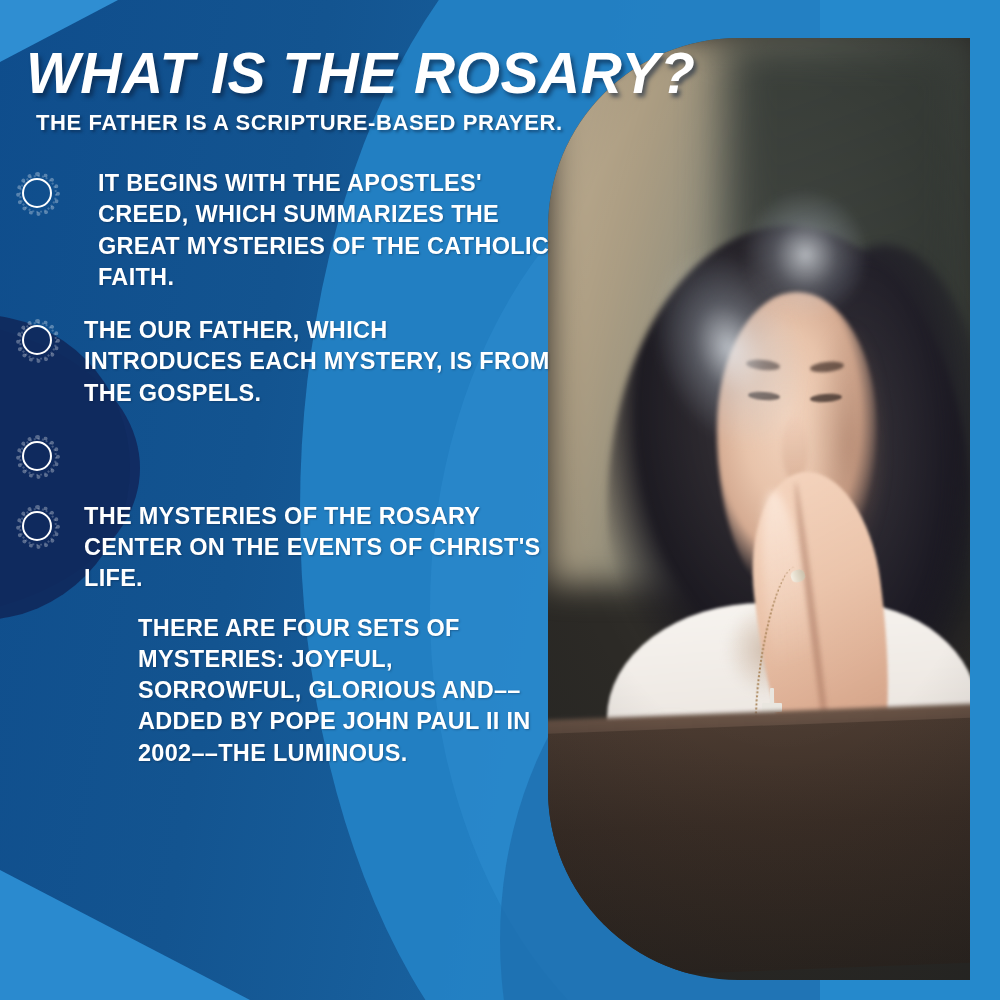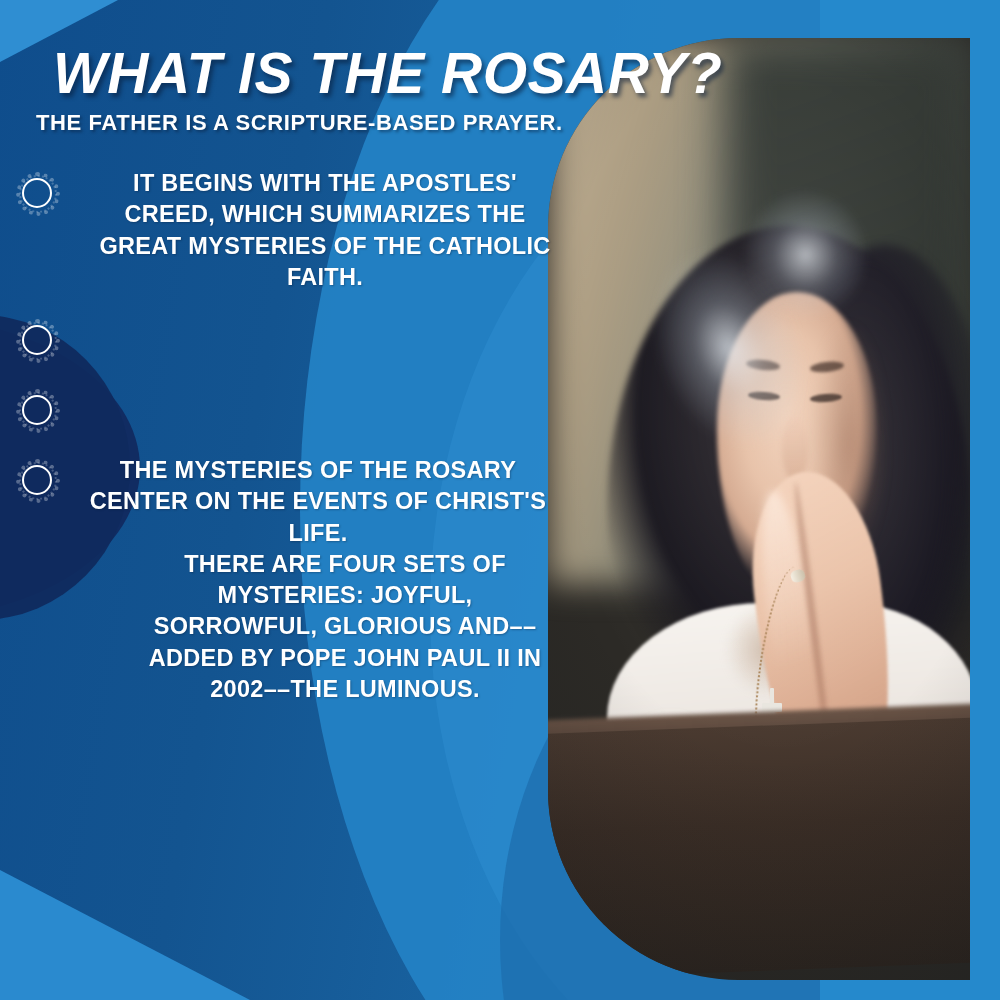--- a/index.html
+++ b/index.html
@@ -279,21 +279,20 @@
   .title {
     position: absolute;
     left: 26px; top: 40px;
     font-size: 57px;
     font-weight: 700;
     font-style: italic;
     letter-spacing: 0.5px;
     color: #ffffff;
     text-shadow: 3px 4px 4px rgba(8,28,56,0.55);
     white-space: nowrap;
-    margin-left: 27px;
   }
   .subtitle {
     position: absolute;
     left: 36px; top: 110px;
     font-size: 22px;
     font-weight: 700;
     letter-spacing: 0.6px;
     color: #ffffff;
     text-shadow: 2px 2px 3px rgba(8,28,56,0.5);
     white-space: nowrap;
@@ -302,21 +301,20 @@
   .bullets {
     position: absolute;
     left: 0; top: 168px;
     width: 560px;
   }
   .bullet {
     position: relative;
     display: flex;
     align-items: flex-start;
     margin-bottom: 22px;
-    text-align: center;
   }
   .bullet-marker {
     position: relative;
     flex: 0 0 auto;
     width: 44px; height: 44px;
     margin-left: 16px;
     margin-top: 4px;
   }
   .bullet-marker .ring {
     position: absolute;
@@ -349,20 +347,21 @@
     font-weight: 700;
     line-height: 1.33;
     letter-spacing: 0.3px;
     text-shadow: 1px 1px 2px rgba(8,30,58,0.35);
   }
   .bullet.b1 .bullet-text { padding-left: 38px; padding-right: 8px; }
   .bullet.b2 .bullet-text { padding-left: 24px; padding-right: 8px; }
   .bullet.b3 .bullet-text { padding-left: 24px; padding-right: 0px; }
   .bullet.b4 .bullet-text { padding-left: 24px; padding-right: 8px; }
   .sub-note {
+    margin-top: 18px;
     padding-left: 54px;
   }
 </style>
 </head>
 <body>
 
 <div id="poster">
 
   <div class="bg-layer">
     <div class="bg-lens-a"></div>
@@ -430,20 +429,21 @@
         </div>
         <div class="bullet-text">IT BEGINS WITH THE APOSTLES' CREED, WHICH SUMMARIZES THE GREAT MYSTERIES OF THE CATHOLIC FAITH.</div>
       </div>
 
       <div class="bullet b2">
         <div class="bullet-marker">
           <div class="glow"></div>
           <div class="glow2"></div>
           <div class="ring"></div>
         </div>
+        <div class="bullet-text">THE OUR FATHER, WHICH INTRODUCES EACH MYSTERY, IS FROM THE GOSPELS.</div>
       </div>
 
       <div class="bullet b3">
         <div class="bullet-marker">
           <div class="glow"></div>
           <div class="glow2"></div>
           <div class="ring"></div>
         </div>
       </div>
 

